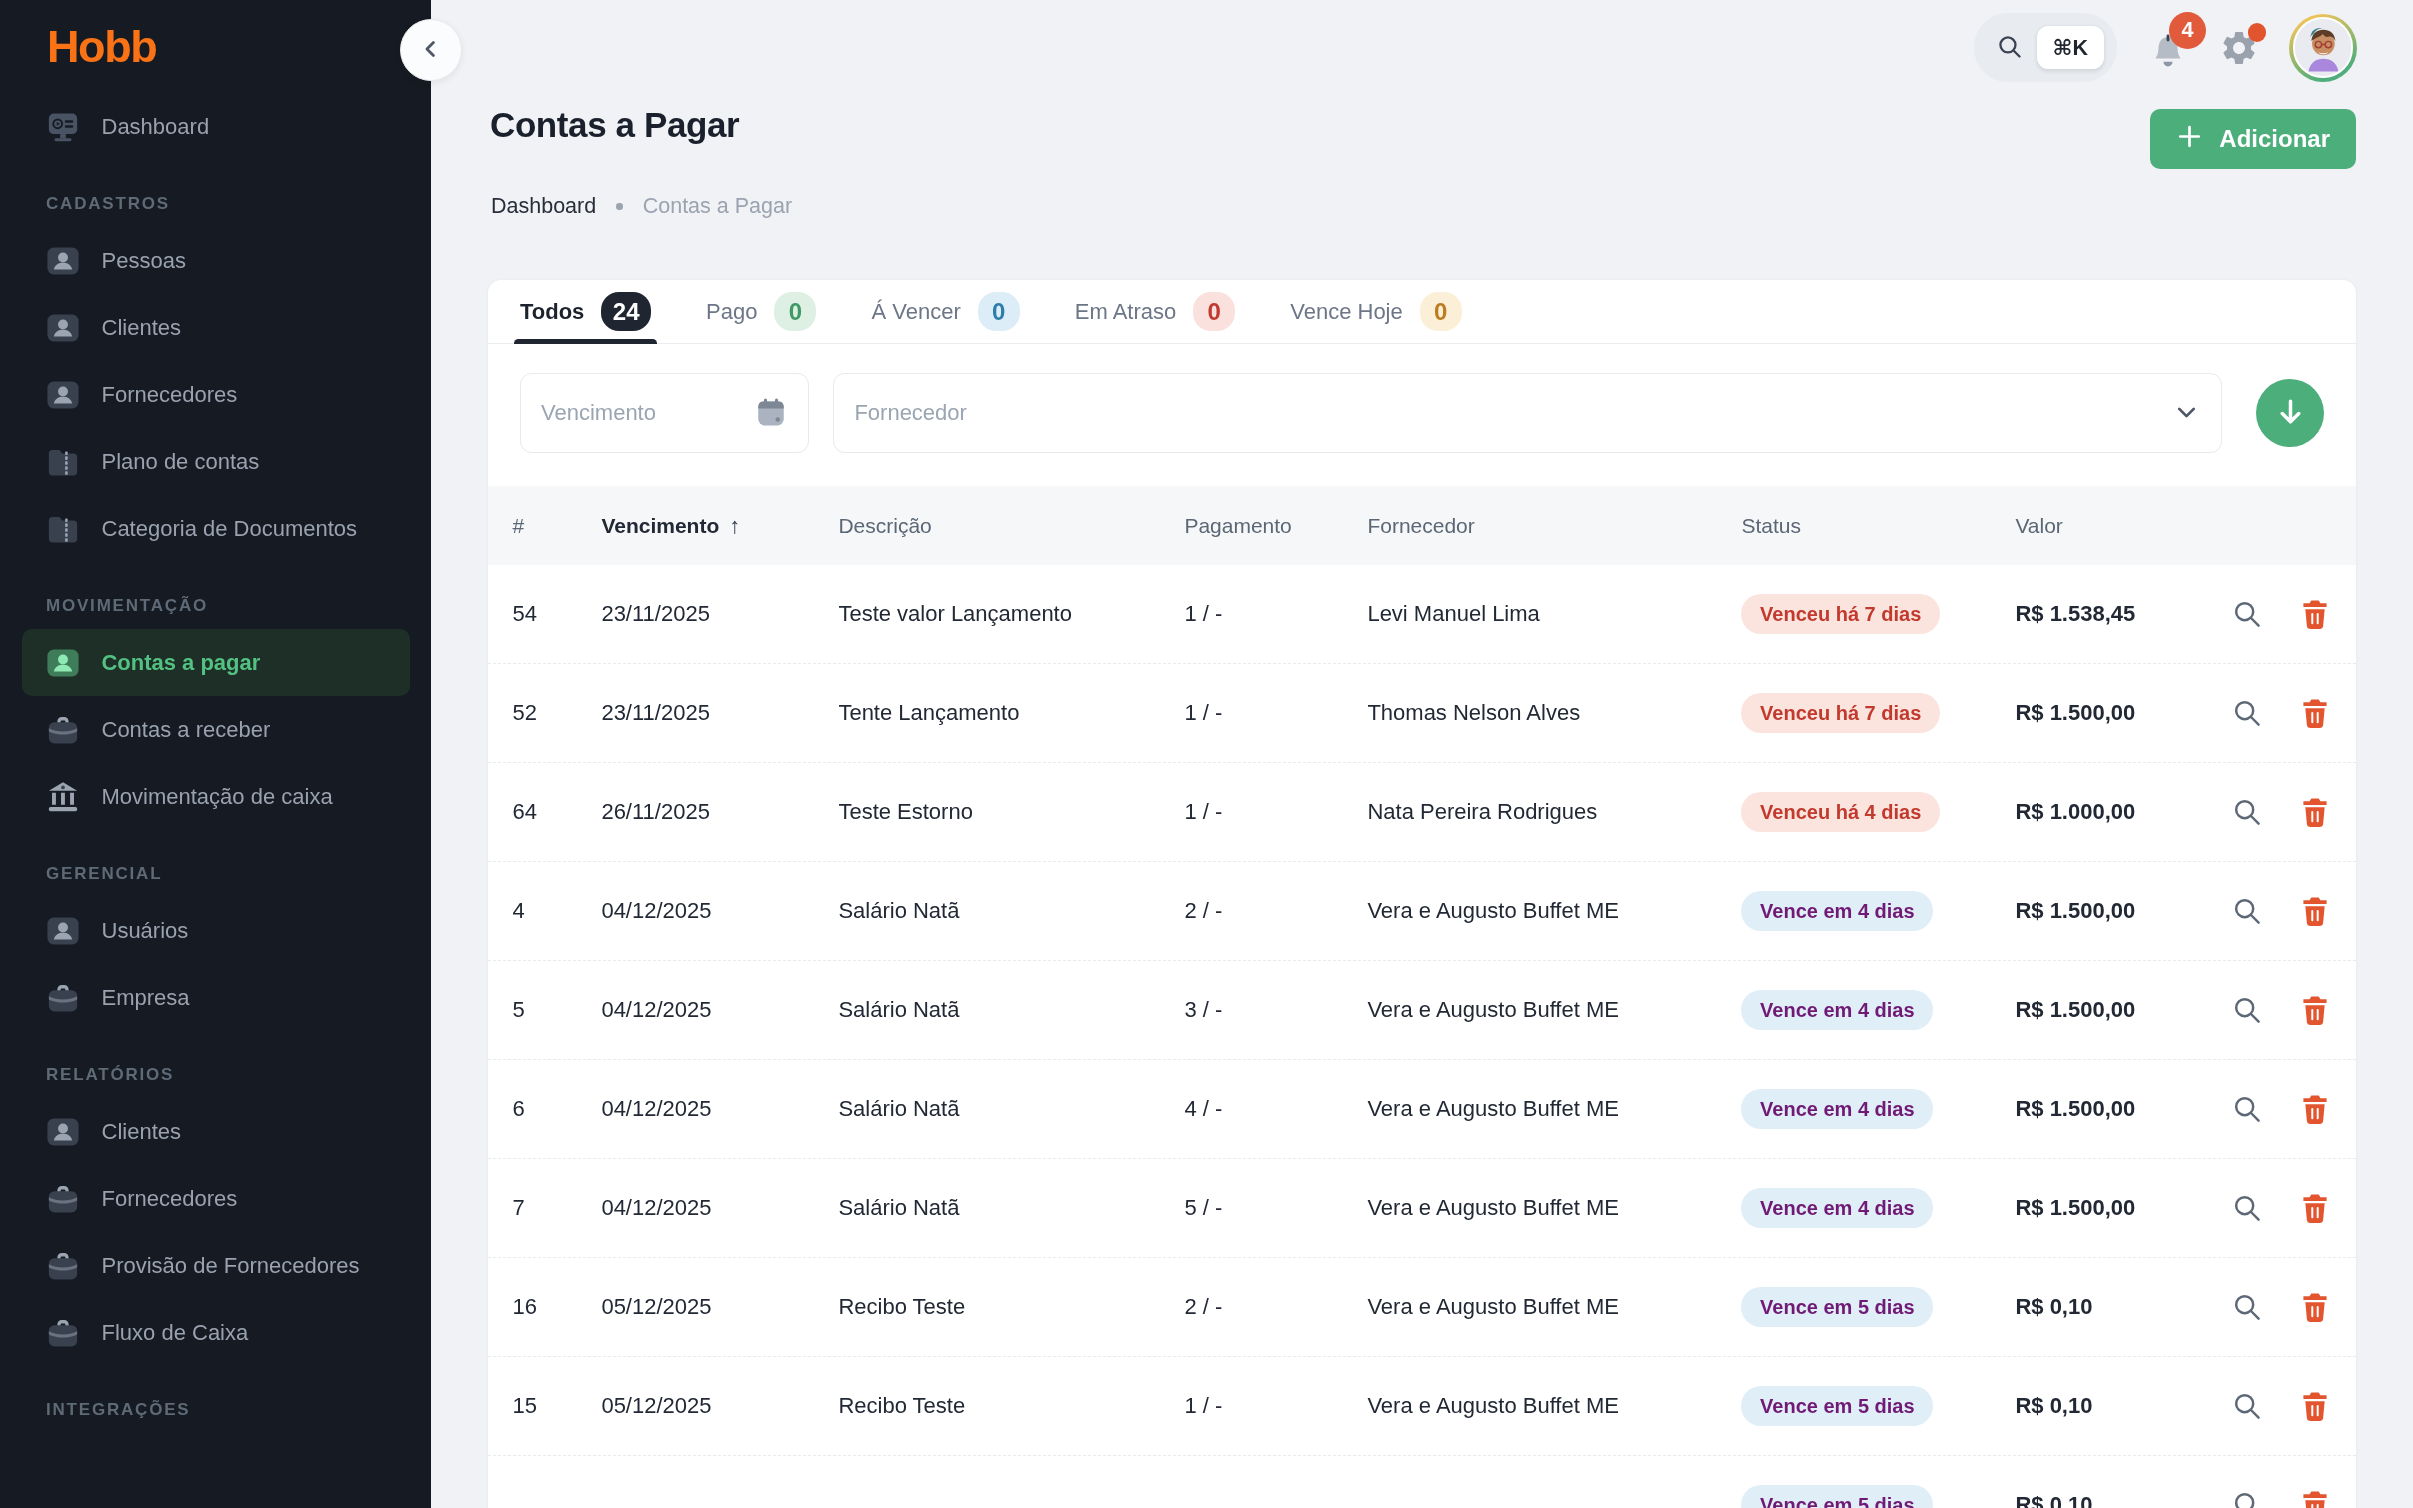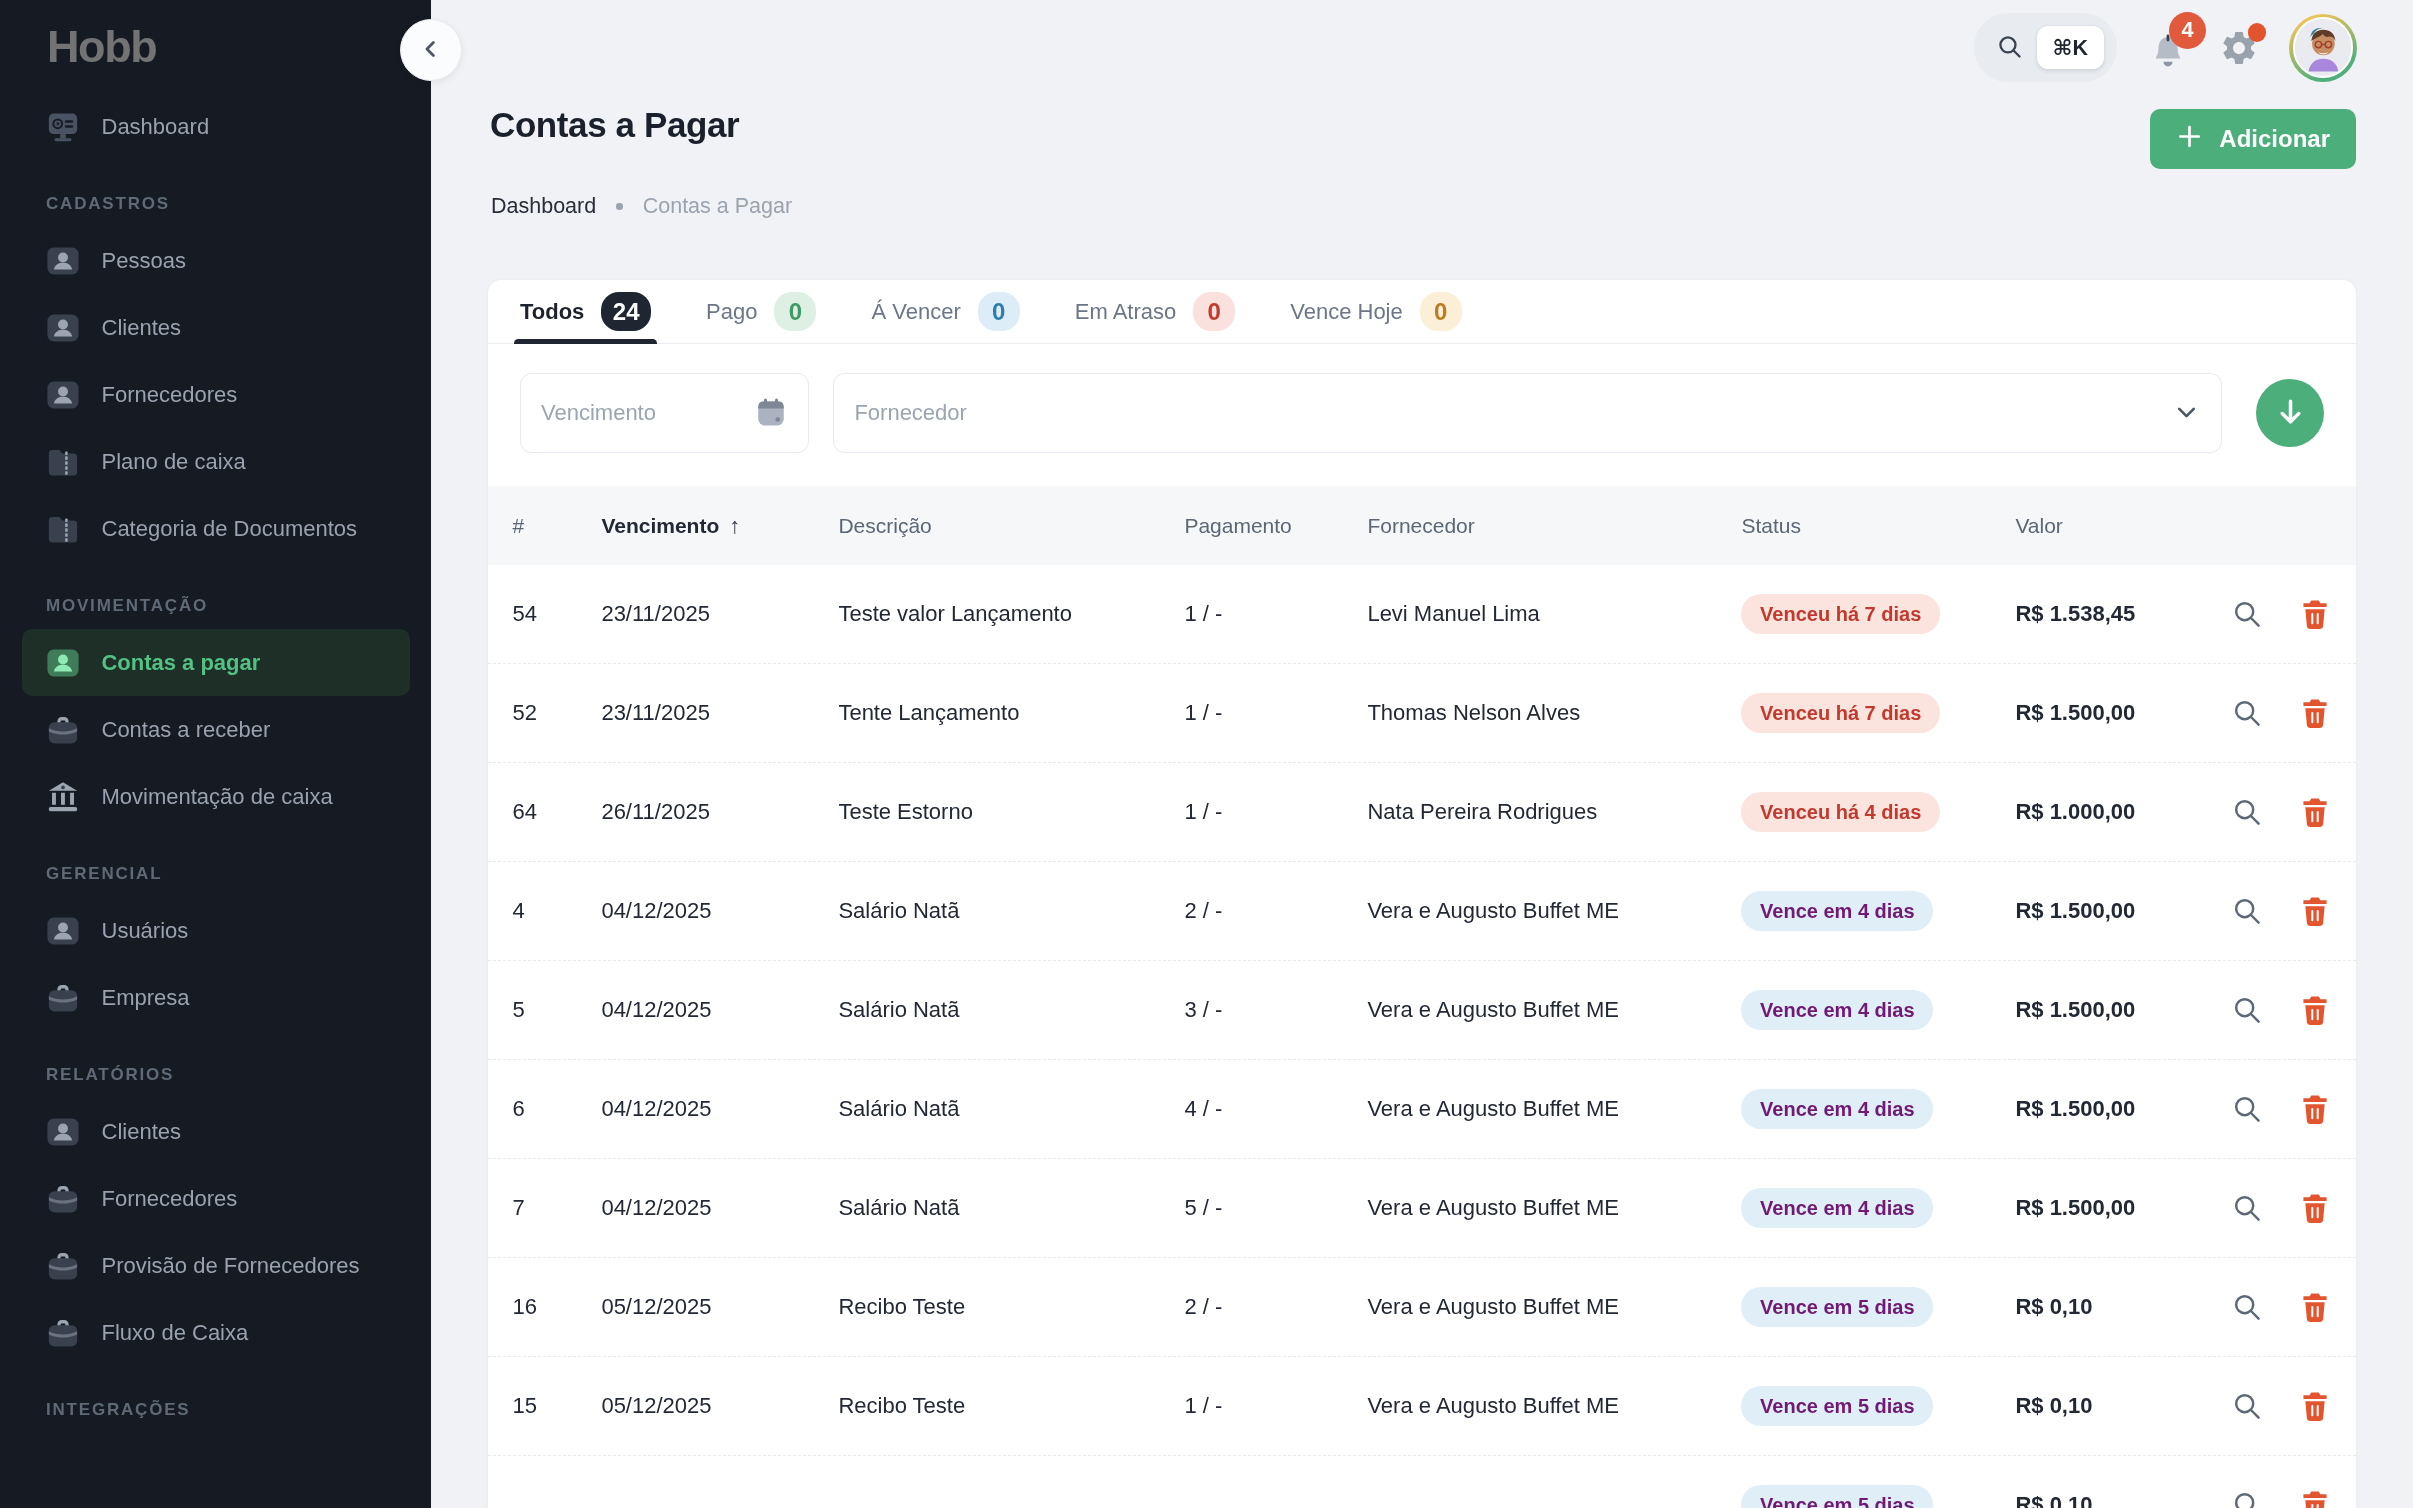--- a/index.html
+++ b/index.html
@@ -12,21 +12,21 @@
   }
   button { font-family: inherit; cursor: pointer; }
 
   
   .sidebar {
     position: absolute; left: 0; top: 0; bottom: 0; width: 431px;
     background: #151a23; z-index: 2;
   }
   .logo {
     height: 93px; display: flex; align-items: center; padding: 0 47px;
-    color: #737373; font-size: 45px; font-weight: 800; letter-spacing: -1.4px;
+    color: #f97316; font-size: 45px; font-weight: 800; letter-spacing: -1.4px;
   }
   .nav-row {
     height: 67px; display: flex; align-items: center; gap: 21.5px; padding: 0 46px;
   }
   .nav-row.link { color: #99a2ae; font-size: 22px; cursor: pointer; }
   .nav-row.section {
     color: #5f6a77; font-size: 17px; font-weight: 700; letter-spacing: 1.8px;
     align-items: flex-end; padding-bottom: 13px;
   }
   .tile { width: 34px; height: 34px; flex: none; }
@@ -195,21 +195,21 @@
             <path d="M4 12c0-3 2-5 5-5h10l4 5h16c3 0 5 2 5 5v21c0 3-2 5-5 5H9c-3 0-5-2-5-5z" fill="var(--tile,#39414e)"></path>
             <g fill="var(--glyph,#9ba4b1)">
               <rect x="27" y="9" width="3.6" height="5" rx="1.2"></rect>
               <rect x="27" y="16" width="3.6" height="5" rx="1.2"></rect>
               <rect x="27" y="23" width="3.6" height="5" rx="1.2"></rect>
               <rect x="27" y="30" width="3.6" height="5" rx="1.2"></rect>
               <rect x="27" y="37" width="3.6" height="5" rx="1.2"></rect>
             </g>
           </svg>
         </span>
-        <span class="lbl">Plano de caixa</span>
+        <span class="lbl">Plano de contas</span>
       </div>
       <div class="nav-row link">
         <span class="tile">
           <svg viewBox="0 0 48 48">
             <path d="M4 12c0-3 2-5 5-5h10l4 5h16c3 0 5 2 5 5v21c0 3-2 5-5 5H9c-3 0-5-2-5-5z" fill="var(--tile,#39414e)"></path>
             <g fill="var(--glyph,#9ba4b1)">
               <rect x="27" y="9" width="3.6" height="5" rx="1.2"></rect>
               <rect x="27" y="16" width="3.6" height="5" rx="1.2"></rect>
               <rect x="27" y="23" width="3.6" height="5" rx="1.2"></rect>
               <rect x="27" y="30" width="3.6" height="5" rx="1.2"></rect>

